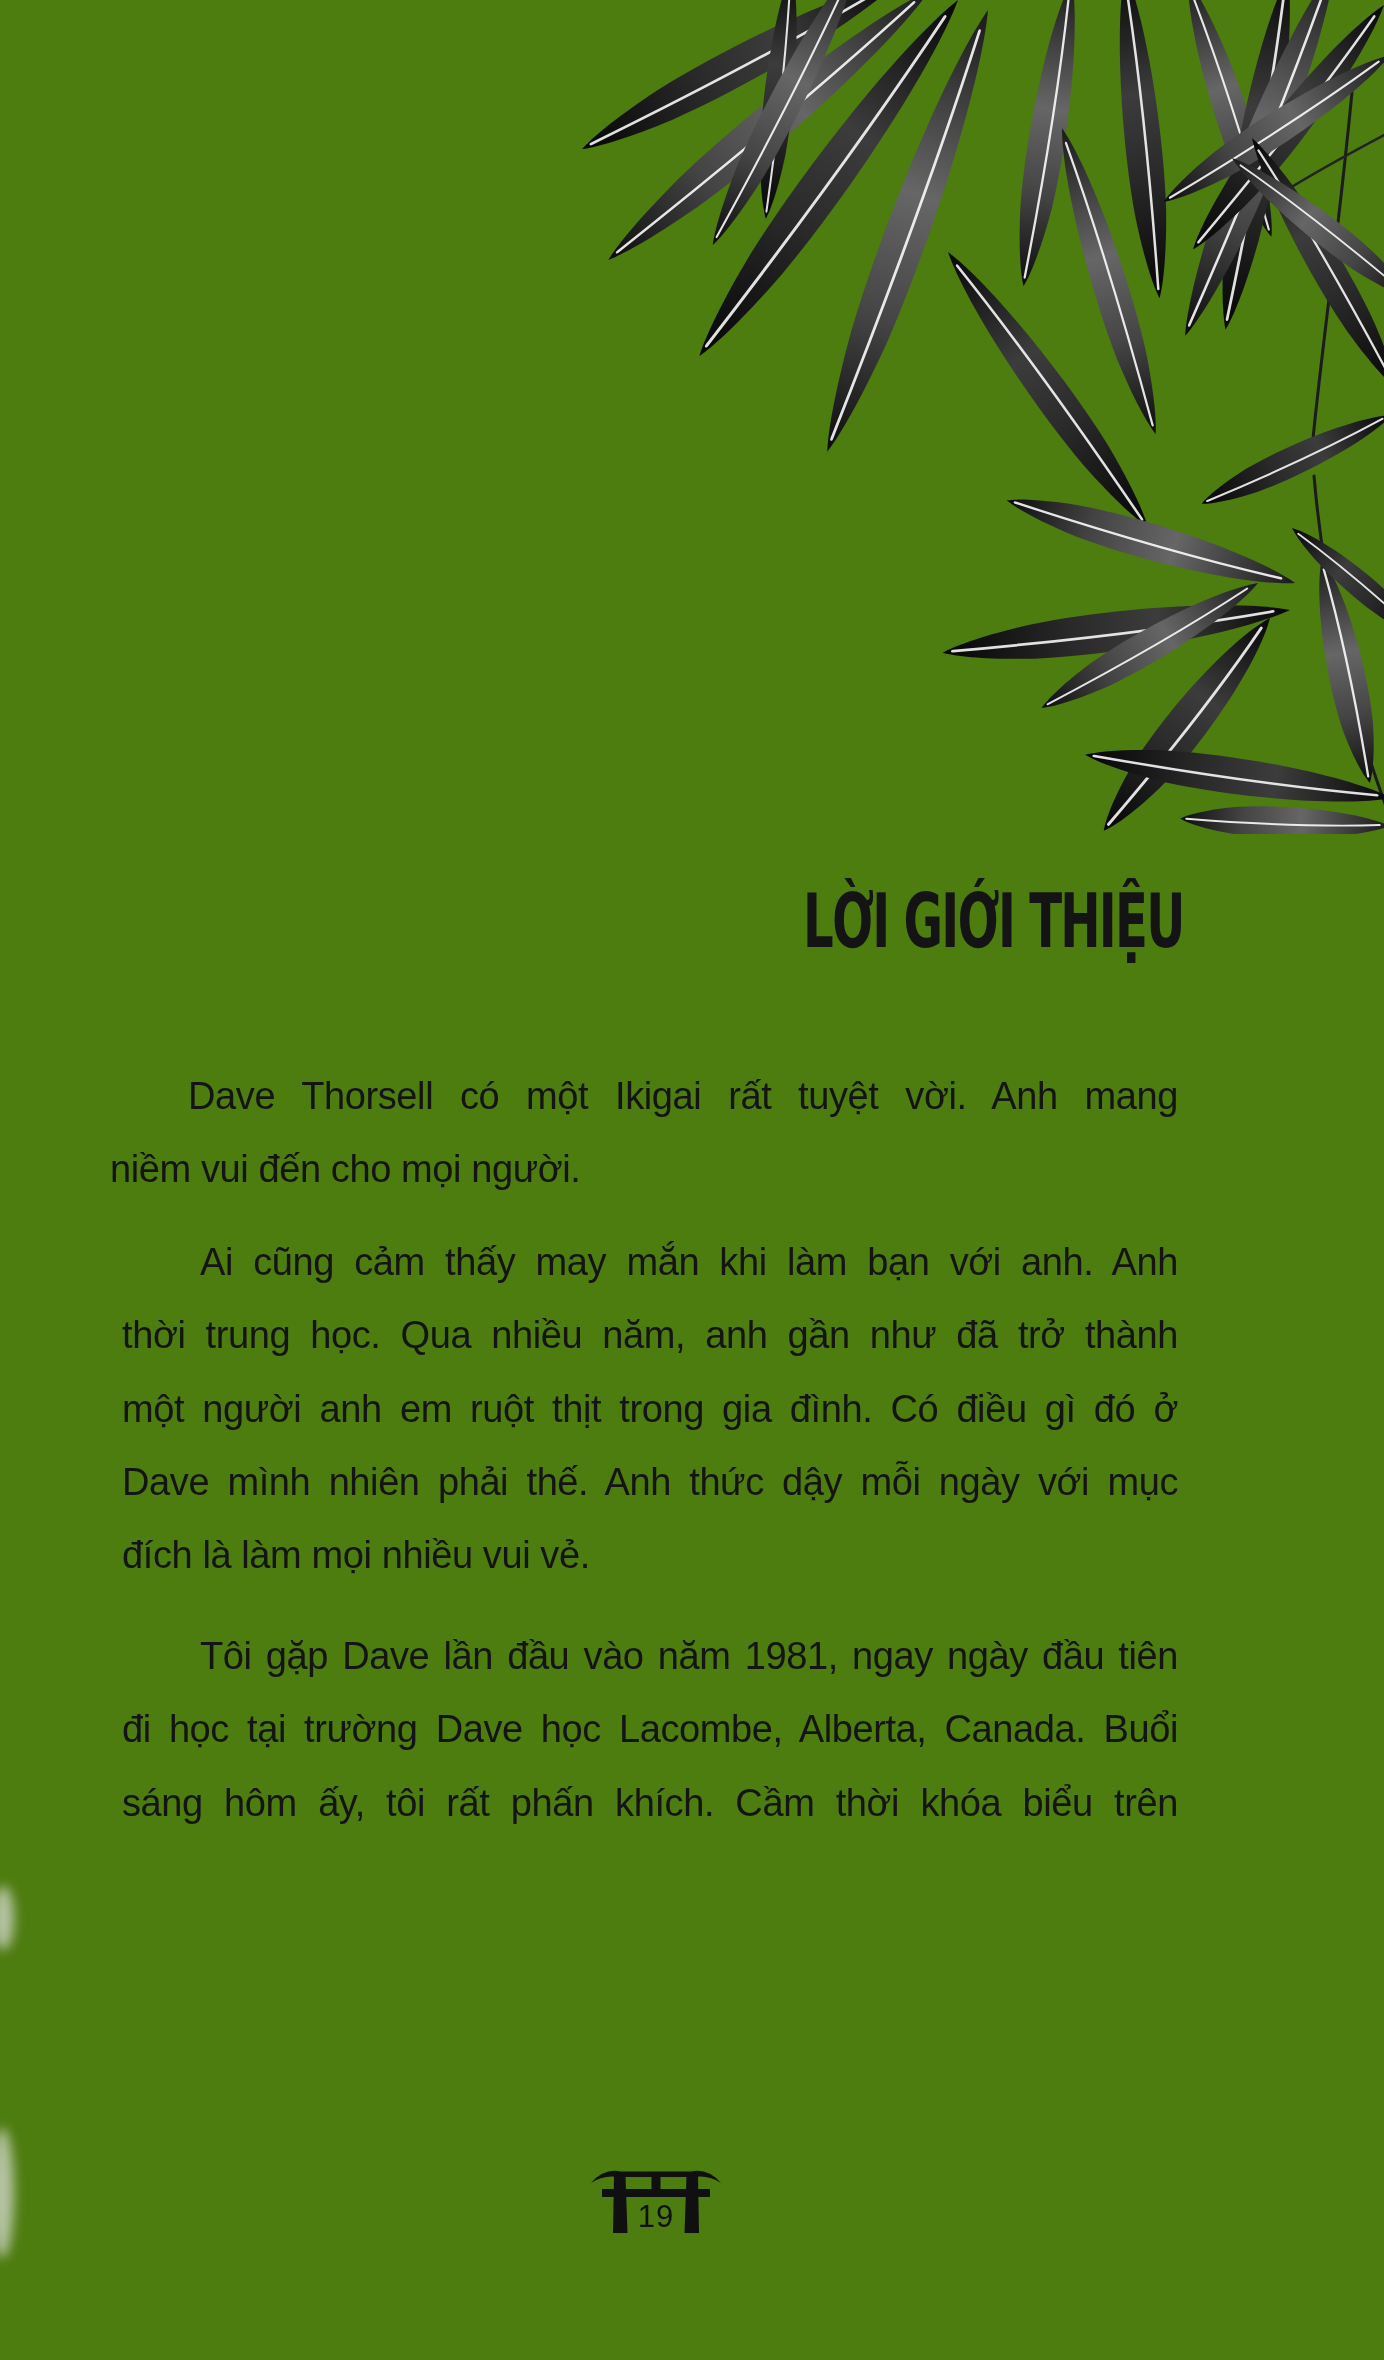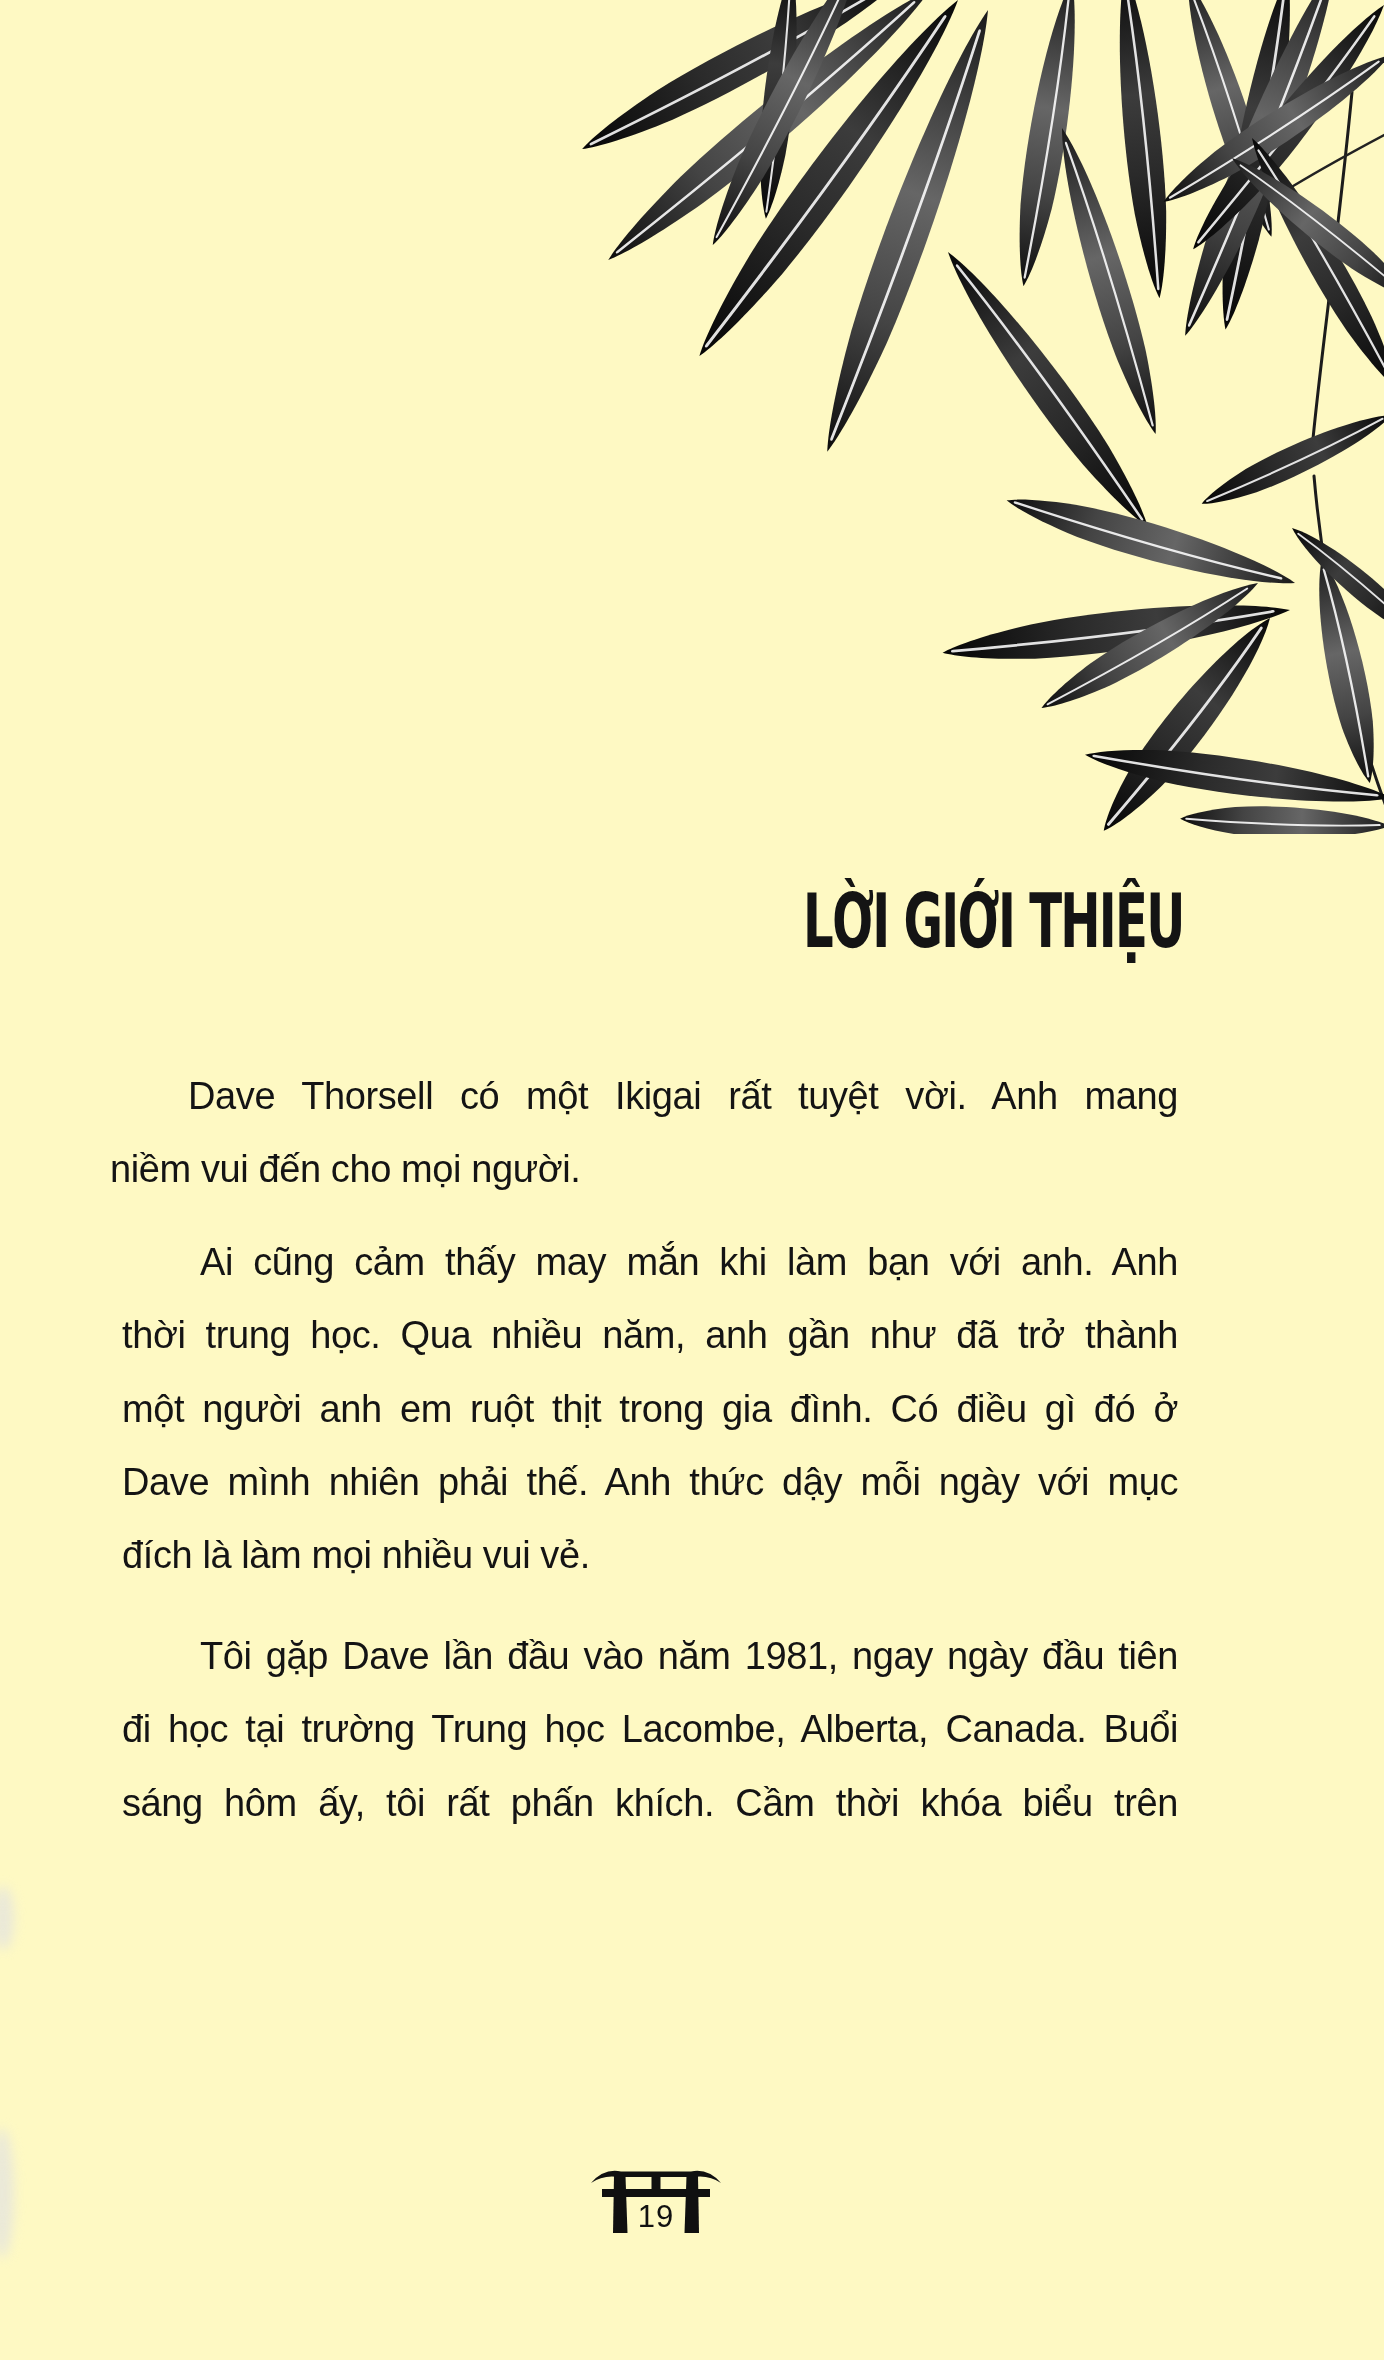--- a/index.html
+++ b/index.html
@@ -1,20 +1,20 @@
 <!DOCTYPE html>
 <html><head>
 <meta charset="utf-8">
 <style>
   html,body { margin:0; padding:0; background:#888; }
   .page {
     position:relative;
     width:1384px; height:2360px;
     margin:0 auto;
-    background:#fef9c3;
+    background:#4d7c0f;
     overflow:hidden;
     font-family:"Liberation Sans", sans-serif;
     color:#161616;
   }
 
   
   .illustration {
     position:absolute; left:380px; top:0; width:1004px; height:834px;
   }
 
@@ -141,21 +141,21 @@
       </div>
       <div class="para">
         <div class="line first">Ai cũng cảm thấy may mắn khi làm bạn với anh. Anh</div>
         <div class="line">thời trung học. Qua nhiều năm, anh gần như đã trở thành</div>
         <div class="line">một người anh em ruột thịt trong gia đình. Có điều gì đó ở</div>
         <div class="line">Dave mình nhiên phải thế. Anh thức dậy mỗi ngày với mục</div>
         <div class="line last-short">đích là làm mọi nhiều vui vẻ.</div>
       </div>
       <div class="para">
         <div class="line first">Tôi gặp Dave lần đầu vào năm 1981, ngay ngày đầu tiên</div>
-        <div class="line">đi học tại trường Trung học Lacombe, Alberta, Canada. Buổi</div>
+        <div class="line">đi học tại trường Dave học Lacombe, Alberta, Canada. Buổi</div>
         <div class="line">sáng hôm ấy, tôi rất phấn khích. Cầm thời khóa biểu trên</div>
       </div>
     </div>
 
   <svg class="torii" viewBox="0 0 132 74" xmlns="http://www.w3.org/2000/svg" aria-hidden="true">
     <path d="M1,19 Q14,4 31,7.5 L101,7.5 Q118,4 131,19 Q119,10.5 103,13 L29,13 Q13,10.5 1,19 Z" fill="#101010"></path>
     <rect x="61.5" y="12" width="9" height="13" fill="#101010"></rect>
     <rect x="12" y="25" width="108" height="8" fill="#101010"></rect>
     <path d="M24,12 L35.5,12 L37.5,69 L23,69 Z" fill="#101010"></path>
     <path d="M96.5,12 L108,12 L109,69 L94.5,69 Z" fill="#101010"></path>

